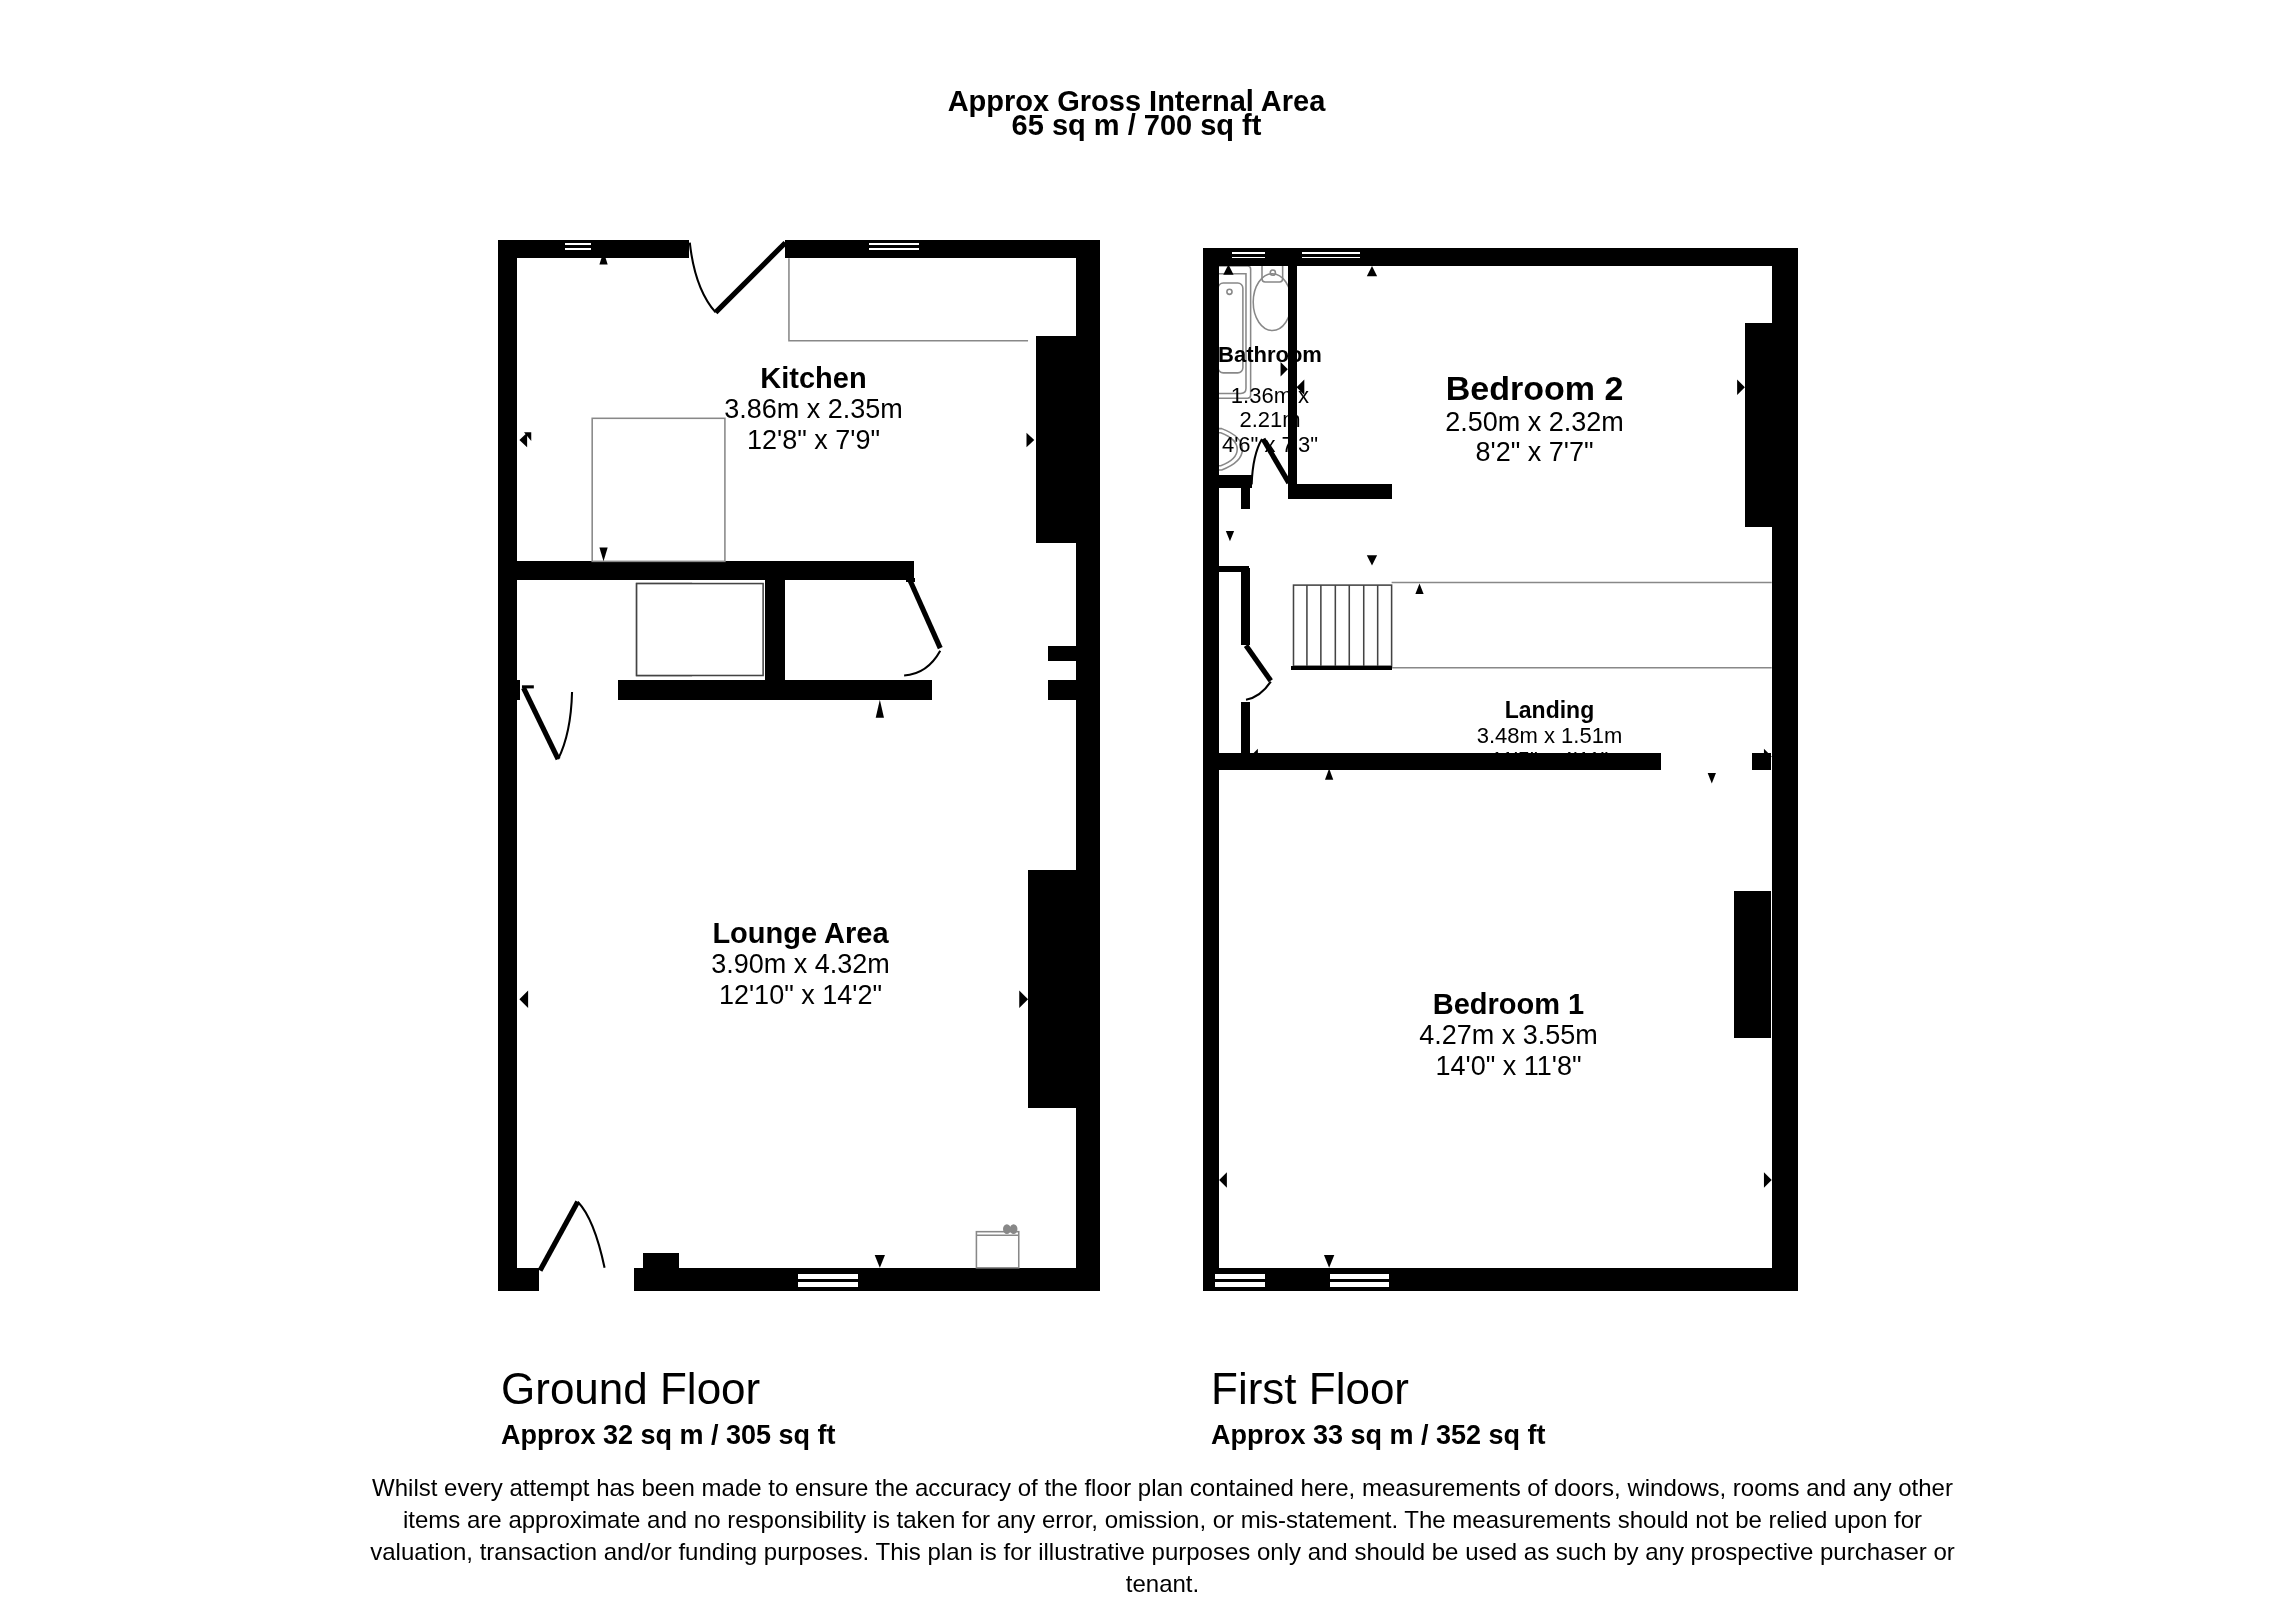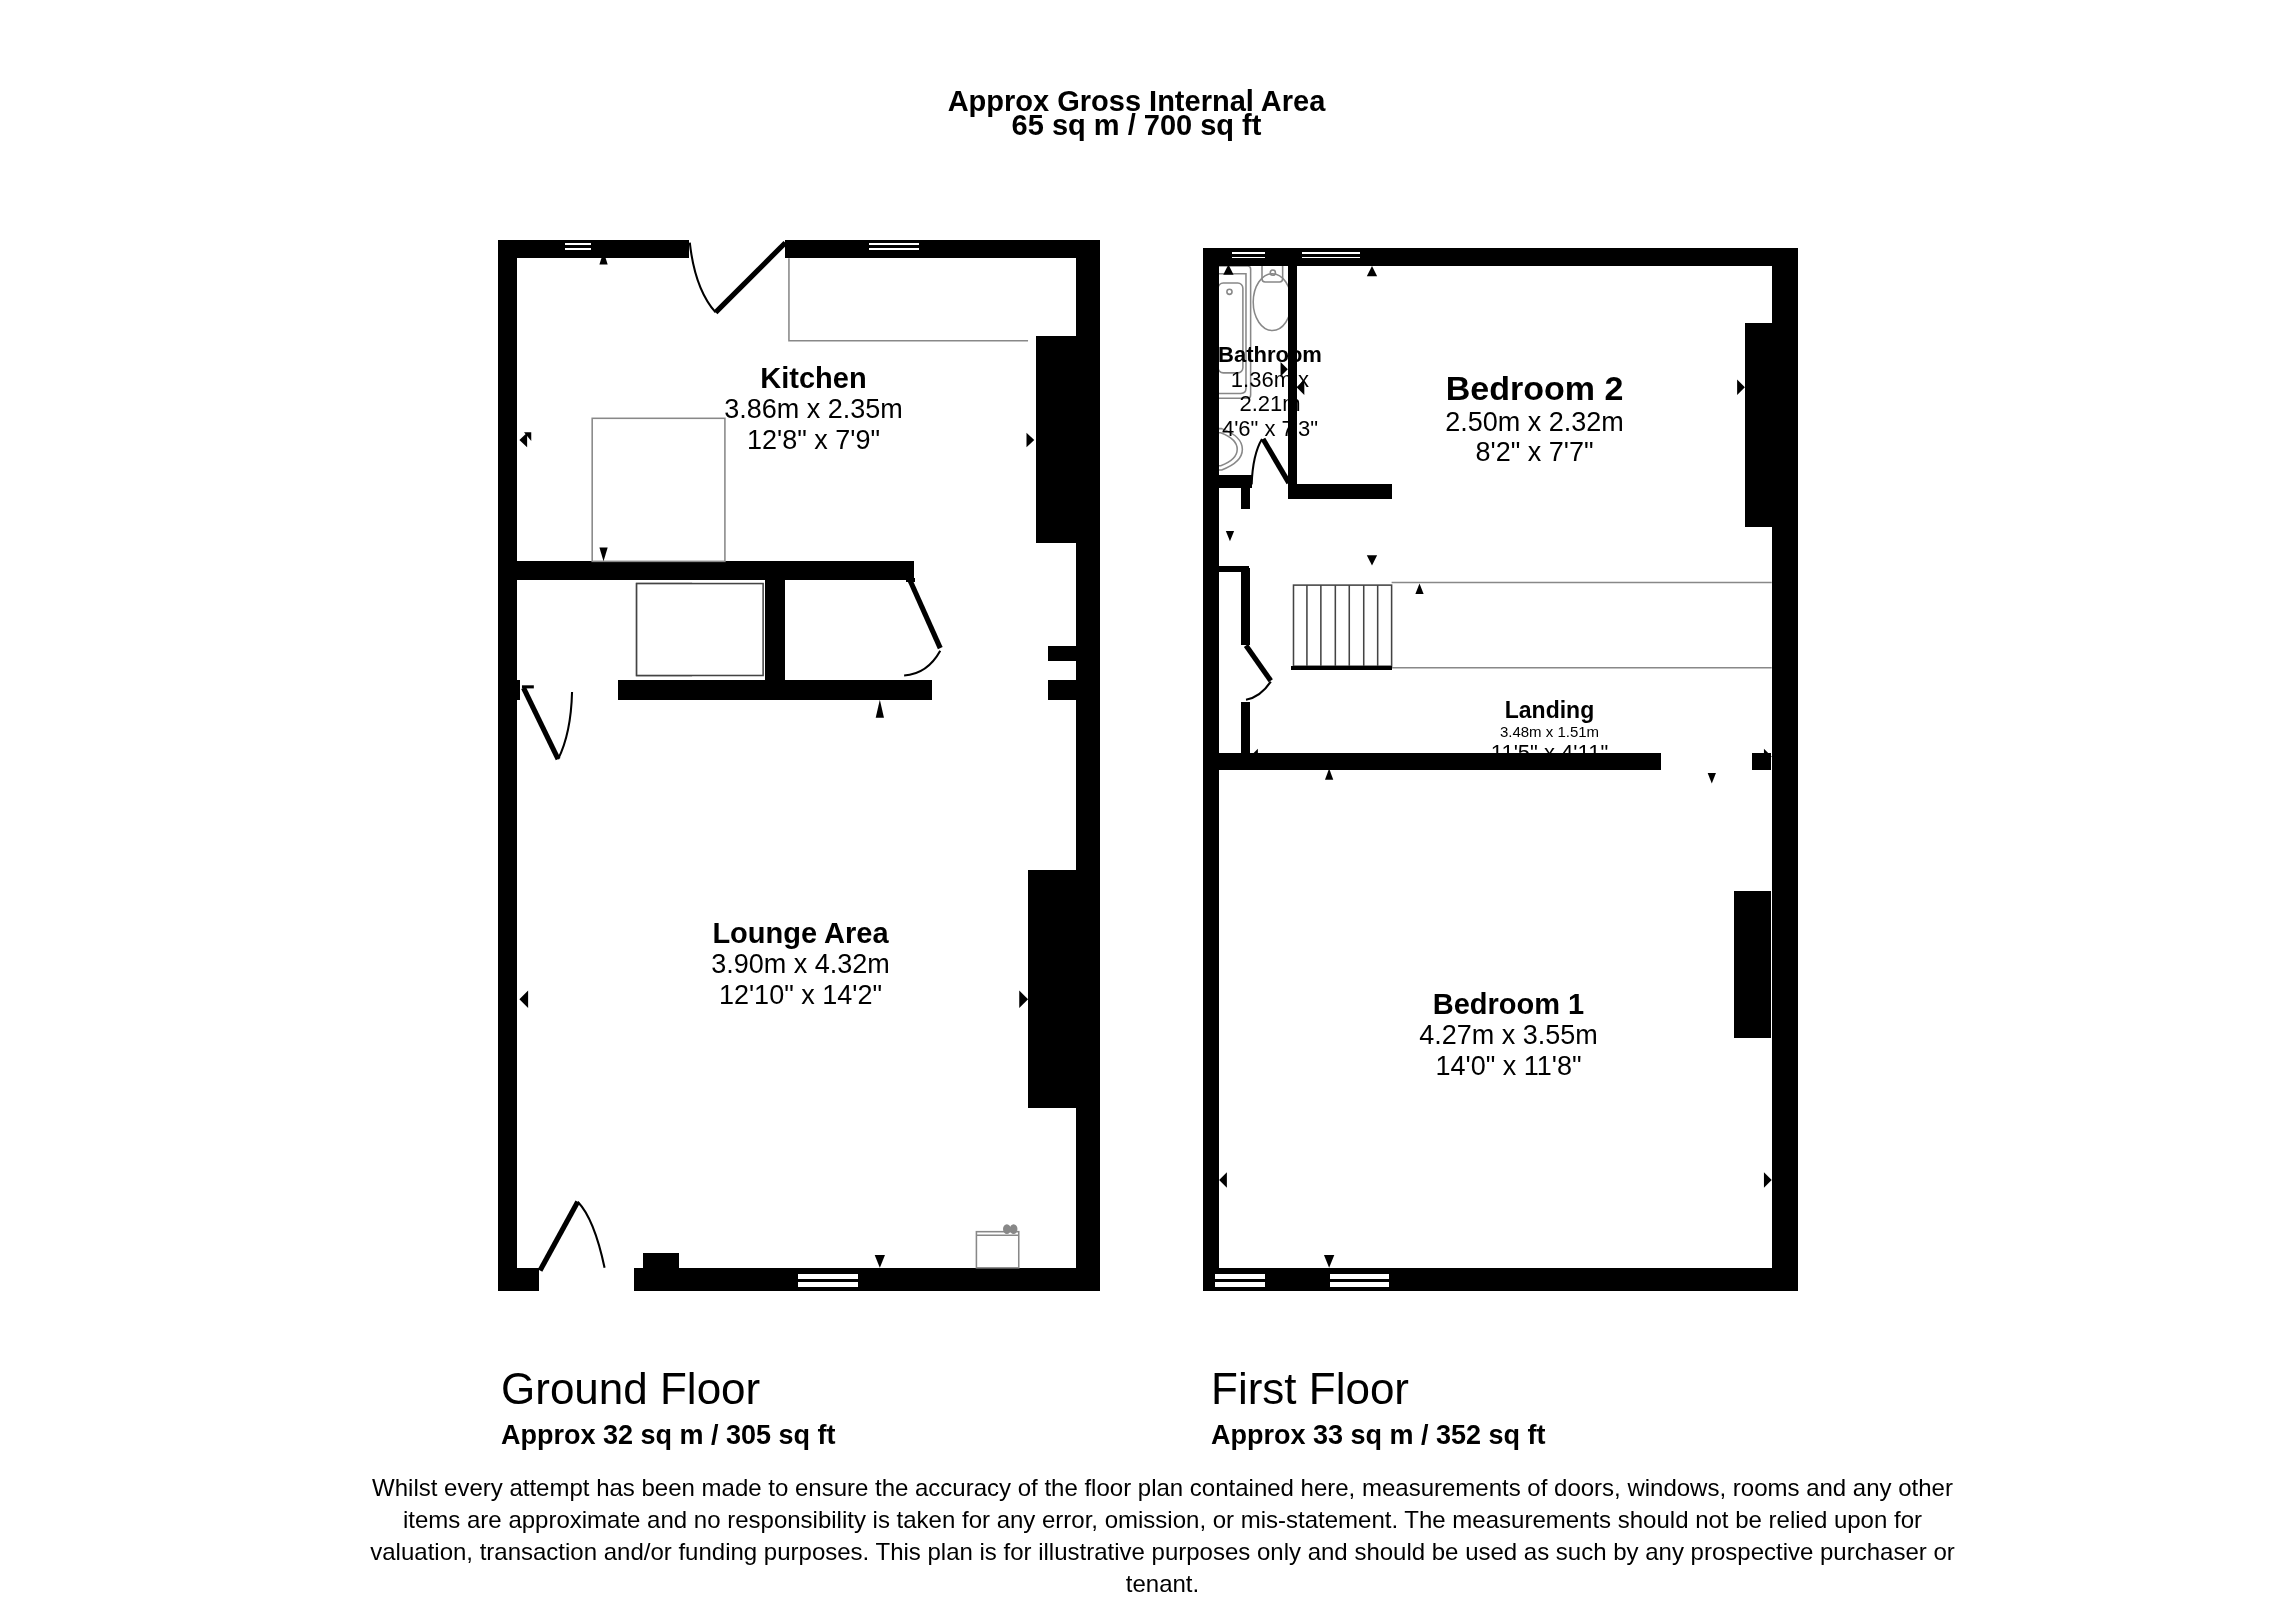--- a/index.html
+++ b/index.html
@@ -207,31 +207,31 @@
 
   <div class="wall" style="left:1203px;top:753px;width:458px;height:16.5px;"></div>
   <div class="wall" style="left:1752px;top:753px;width:19px;height:16.5px;"></div>
 
   <div class="wall" style="left:1745px;top:323px;width:27px;height:204px;"></div>
   <div class="wall" style="left:1734px;top:891px;width:37px;height:147px;"></div>
 </div>
 
 <div class="room-label" style="left:1216px;top:343px;width:108px;">
   <span class="room-name" style="font-size:22px;">Bathroom</span>
-  <span class="room-dim" style="font-size:22px;">1.36m x 2.21m</span>
+  <span class="room-dim" style="font-size:22px;margin-top:16px;">1.36m x 2.21m</span>
   <span class="room-dim" style="font-size:22px;">4'6" x 7'3"</span>
 </div>
 <div class="room-label" style="left:1426px;top:369px;width:217px;">
   <span class="room-name" style="font-size:34px;">Bedroom 2</span>
   <span class="room-dim" style="font-size:27px;">2.50m x 2.32m</span>
   <span class="room-dim" style="font-size:27px;">8'2" x 7'7"</span>
 </div>
 <div class="room-label" style="left:1446px;top:698px;width:207px;">
   <span class="room-name" style="font-size:23px;">Landing</span>
-  <span class="room-dim" style="font-size:15px;">3.48m x 1.51m</span>
+  <span class="room-dim" style="font-size:22px;">3.48m x 1.51m</span>
   <span class="room-dim" style="font-size:22px;">11'5" x 4'11"</span>
 </div>
 <div class="room-label" style="left:1395px;top:988px;width:227px;">
   <span class="room-name" style="font-size:29px;">Bedroom 1</span>
   <span class="room-dim" style="font-size:27px;">4.27m x 3.55m</span>
   <span class="room-dim" style="font-size:27px;">14'0" x 11'8"</span>
 </div>
 
 <div class="floor-name" style="left:501px;top:1364px;">Ground Floor</div>
 <div class="floor-area" style="left:501px;top:1420px;">Approx 32 sq m / 305 sq ft</div>

